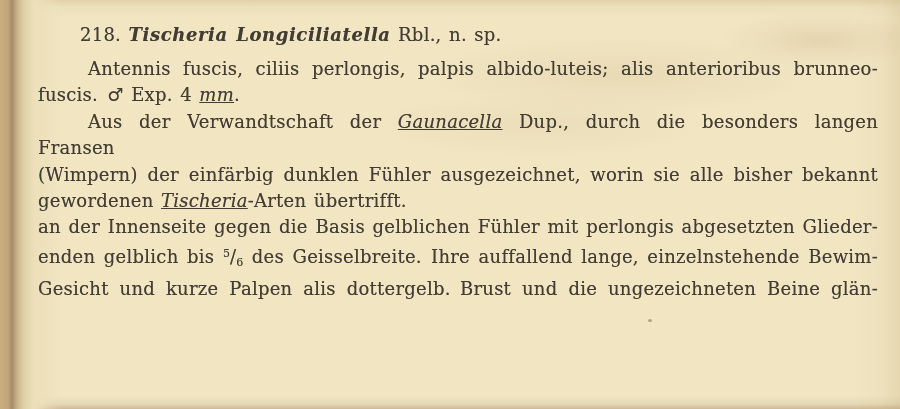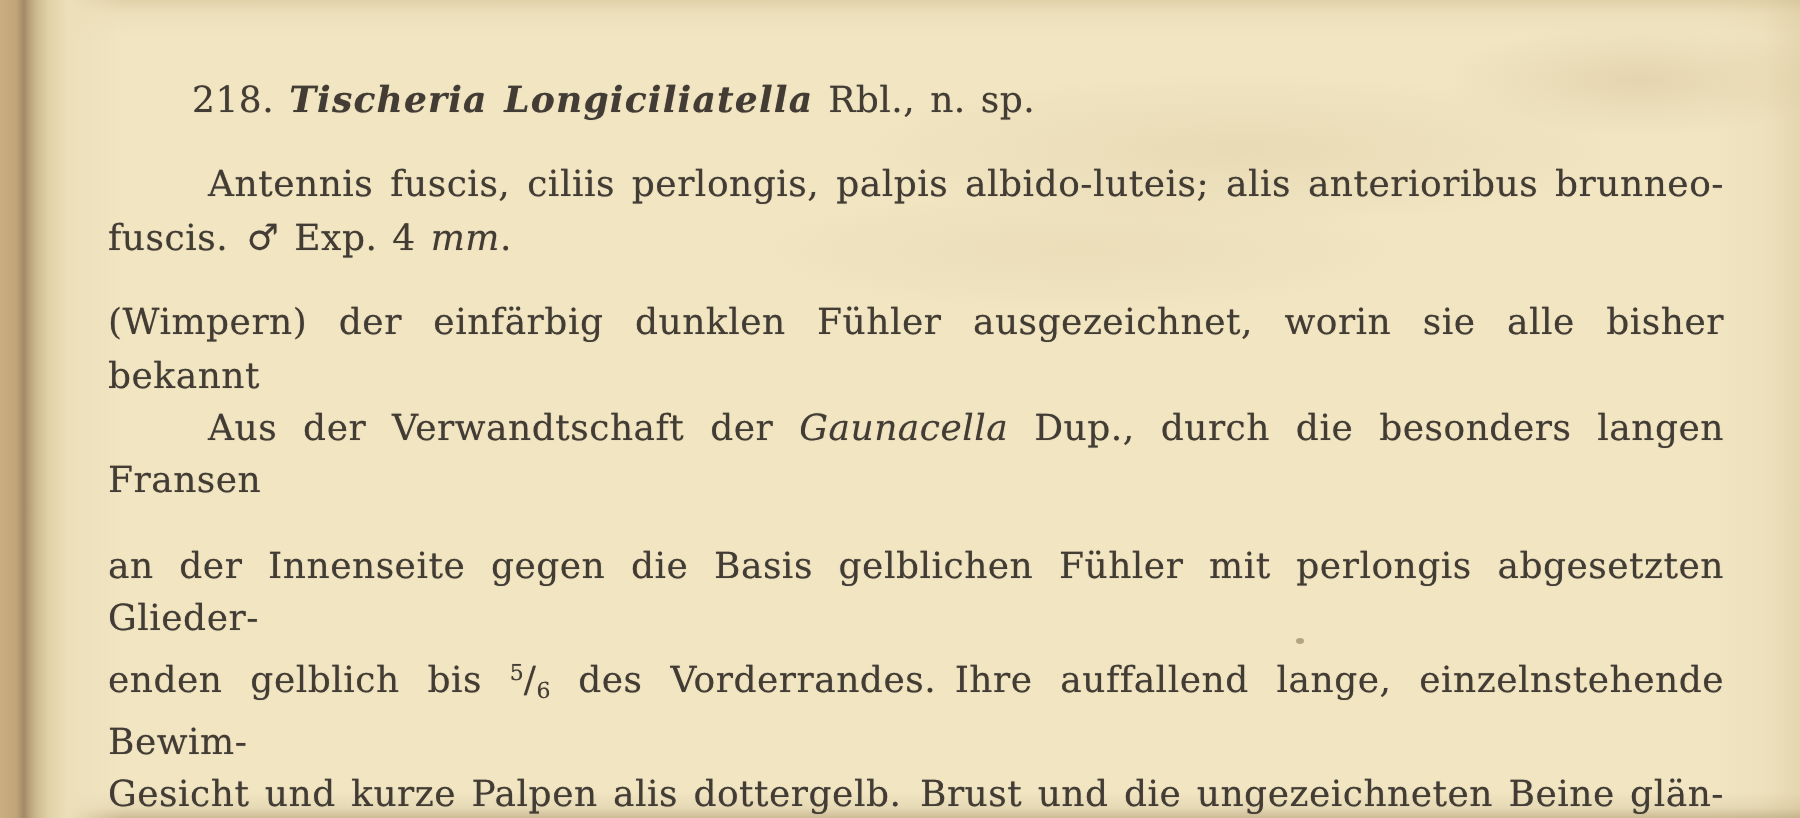--- a/index.html
+++ b/index.html
@@ -32,37 +32,37 @@
     letter-spacing: 0.25px;
     word-spacing: 1.5px;
     text-shadow: 0 0 0.4px rgba(66,60,52,.55);
   }
   .text-block {
     position: absolute;
     left: 38px;
     top: 22px;
     width: 840px;
   }
-  .paragraph { margin: 16px; }
+  .paragraph { margin: 0; }
   .text-line {
     line-height: 26.4px;
     white-space: pre-wrap;
     text-align: left;
   }
   .text-line.justified {
     text-align: justify;
     text-align-last: justify;
   }
   .text-line.indented { text-indent: 50px; }
   .text-line.heading {
     text-indent: 42px;
     margin-bottom: 7.5px;
   }
   .run-r  { font-style: normal; }
-  .run-i  { font-style: italic; }
+  .run-i  { font-style: italic; text-decoration: underline; }
   .run-bi { font-style: italic; font-weight: 700; letter-spacing: 0.6px; }
   .run-sup { font-size: 11px; vertical-align: 6px; letter-spacing: 0; }
   .run-sub { font-size: 11px; vertical-align: -3px; letter-spacing: 0; }
   .ink-speck {
     position: absolute;
     left: 648px;
     top: 319px;
     width: 4px;
     height: 3px;
     border-radius: 50%;
@@ -75,23 +75,24 @@
 <div id="scan">
   <div class="text-block">
       <div class="paragraph">
         <div class="text-line heading"><span class="run-r">218. </span><span class="run-bi">Tischeria Longiciliatella</span><span class="run-r"> Rbl., n. sp.</span></div>
       </div>
       <div class="paragraph">
         <div class="text-line justified indented"><span class="run-r">Antennis fuscis, ciliis perlongis, palpis albido-luteis; alis anterioribus brunneo-</span></div>
         <div class="text-line"><span class="run-r">fuscis. </span><span class="run-r">♂</span><span class="run-r"> Exp. 4 </span><span class="run-i">mm</span><span class="run-r">.</span></div>
       </div>
       <div class="paragraph">
+        <div class="text-line justified indented"><span class="run-r">Aus der Verwandtschaft der </span><span class="run-i">Gaunacella</span><span class="run-r"> Dup., durch die besonders langen Fransen</span></div>
         <div class="text-line justified"><span class="run-r">(Wimpern) der einfärbig dunklen Fühler ausgezeichnet, worin sie alle bisher bekannt</span></div>
-        <div class="text-line justified indented"><span class="run-r">Aus der Verwandtschaft der </span><span class="run-i">Gaunacella</span><span class="run-r"> Dup., durch die besonders langen Fransen</span></div>
+        <div class="text-line"><span class="run-r">gewordenen </span><span class="run-i">Tischeria</span><span class="run-r">-Arten übertrifft.</span></div>
       </div>
       <div class="paragraph">
         <div class="text-line justified"><span class="run-r">an der Innenseite gegen die Basis gelblichen Fühler mit perlongis abgesetzten Glieder-</span></div>
-        <div class="text-line justified"><span class="run-r">enden gelblich bis </span><span class="run-sup">5</span><span class="run-r">/</span><span class="run-sub">6</span><span class="run-r"> des Vorderrandes. Ihre auffallend lange, einzelnstehende Bewim-</span></div>
+        <div class="text-line justified"><span class="run-r">enden gelblich bis </span><span class="run-sup">5</span><span class="run-r">/</span><span class="run-sub">6</span><span class="run-r"> des Geisselbreite. Ihre auffallend lange, einzelnstehende Bewim-</span></div>
         <div class="text-line justified"><span class="run-r">Gesicht und kurze Palpen alis dottergelb. Brust und die ungezeichneten Beine glän-</span></div>
       </div>
     </div>
   <div class="ink-speck"></div>
 </div>
 
 </body></html>

